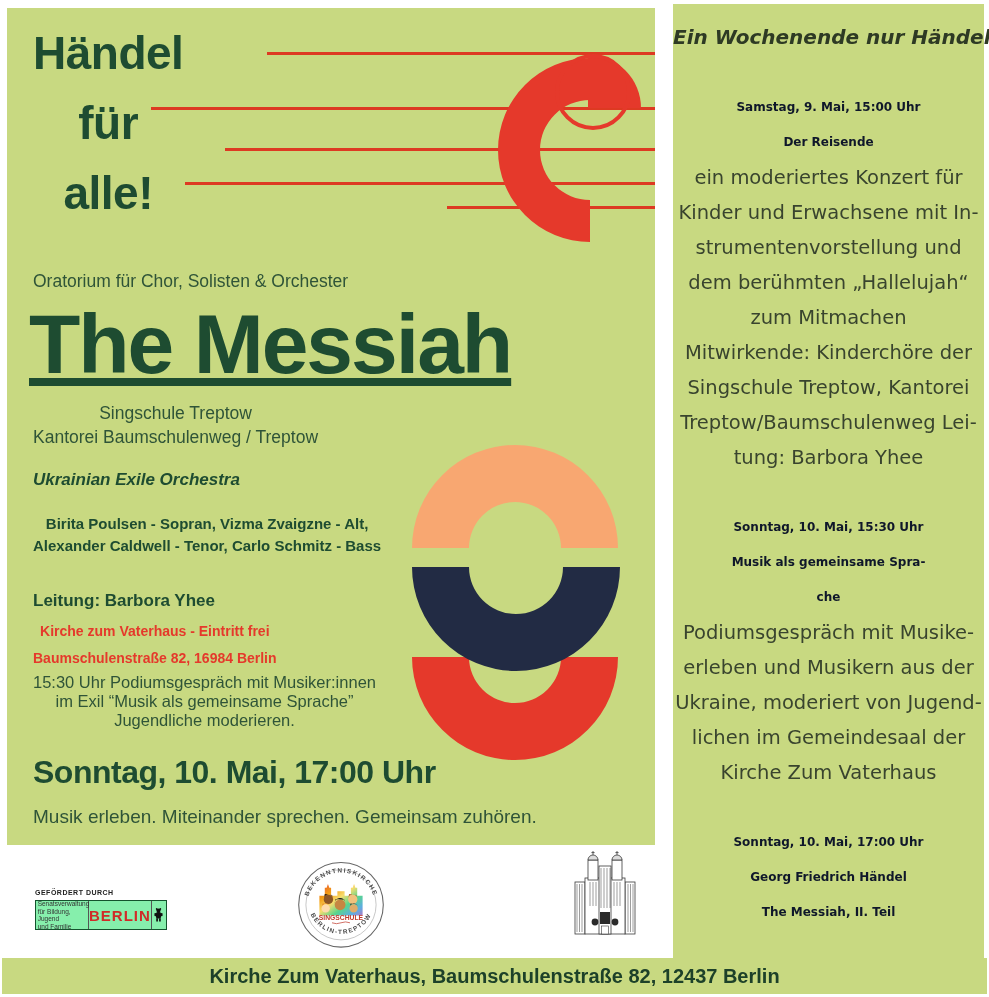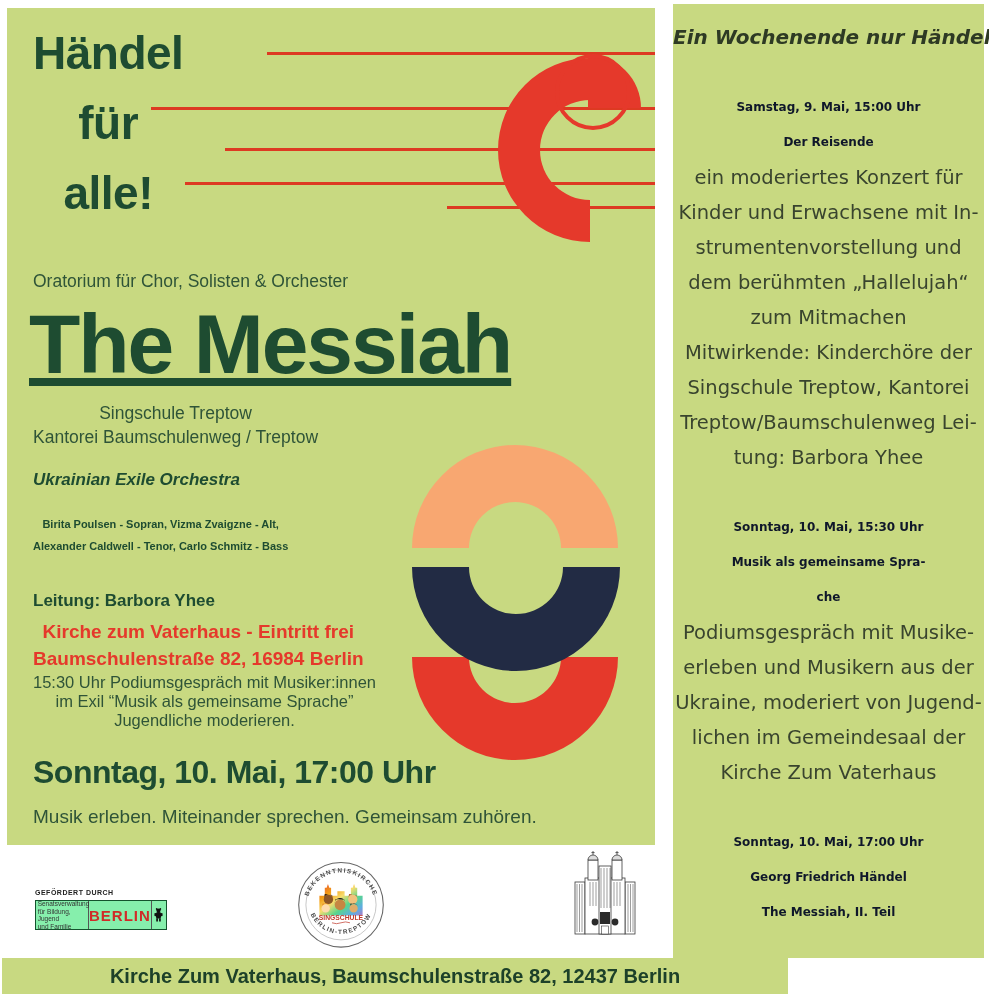--- a/index.html
+++ b/index.html
@@ -10,23 +10,23 @@
           background:var(--bg_green,#c8d981);text-align:center;}
   .poster-art{position:absolute;left:0;top:0;width:648px;height:837px;}
   .p-abs{position:absolute;white-space:nowrap;}
   .headline{left:26px;top:10px;font-size:46px;font-weight:700;line-height:70px;
             color:var(--ink_green,#1e4c31);letter-spacing:-0.5px;}
   .subtitle{left:26px;top:263px;font-size:17.5px;color:var(--soft_green,#2f5438);}
   .big-title{left:22px;top:288px;font-size:84px;font-weight:800;letter-spacing:-2px;
              color:var(--ink_green,#1e4c31);text-decoration:underline;}
   .ensembles{left:26px;top:394px;font-size:17.5px;line-height:23.5px;color:var(--soft_green,#2f5438);}
   .orchestra{left:26px;top:462px;font-size:17px;font-weight:700;color:var(--ink_green,#1e4c31);font-style:italic;}
-  .soloists{left:26px;top:505px;font-size:11px;font-weight:700;line-height:22px;color:var(--ink_green,#1e4c31);}
+  .soloists{left:26px;top:505px;font-size:15px;font-weight:700;line-height:22px;color:var(--ink_green,#1e4c31);}
   .leitung{left:26px;top:583px;font-size:17px;font-weight:700;color:var(--ink_green,#1e4c31);}
-  .venue{left:26px;top:610px;font-size:19px;font-weight:700;line-height:27px;color:var(--accent_red,#e5392b);}
+  .venue{left:26px;top:610px;font-size:14px;font-weight:700;line-height:27px;color:var(--accent_red,#e5392b);}
   .talk{left:26px;top:665px;font-size:16.5px;line-height:19px;color:var(--soft_green,#2f5438);}
   .date-line{left:26px;top:746px;font-size:32px;font-weight:800;letter-spacing:-0.5px;
              color:var(--ink_green,#1e4c31);}
   .tagline{left:26px;top:798px;font-size:19px;color:var(--soft_green,#2f5438);}
   
   .sidebar{position:absolute;left:673px;top:4px;width:311px;height:954px;
            background:var(--bg_green,#c8d981);text-align:center;padding-top:16px;
            box-sizing:border-box;font-family:"DejaVu Sans","Liberation Sans",sans-serif;}
   .s-line{font-size:19.5px;line-height:35px;color:var(--sidebar_ink,#39442e);white-space:nowrap;}
   .s-bold{font-weight:700;color:#0f172a;font-size:12px;}
@@ -38,21 +38,21 @@
   .funding-label{font-size:7px;font-weight:700;letter-spacing:0.5px;color:#222;margin-bottom:4px;}
   .funding-box{display:flex;border:1px solid #14532d;height:28px;background:#86efac;}
   .fb-cell{border-right:1px solid #555;display:flex;align-items:center;justify-content:center;}
   .fb-cell:last-child{border-right:none;}
   .senate{width:53px;font-size:6.5px;line-height:7.5px;color:#333;padding-left:3px;box-sizing:border-box;}
   .berlin{width:62px;font-size:15px;font-weight:700;letter-spacing:1px;color:var(--berlin_red,#d02b28);}
   .bear-cell{width:15px;}
   .badge{position:absolute;left:296px;top:12px;width:90px;height:92px;}
   .church{position:absolute;left:573px;top:5px;width:64px;height:90px;}
   
-  .footer-bar{position:absolute;left:2px;top:958px;width:786px;height:36px;
+  .footer-bar{position:absolute;left:2px;top:958px;width:985px;height:36px;
               background:var(--bg_green,#c8d981);display:flex;align-items:center;justify-content:center;}
   .footer-text{font-size:20px;font-weight:700;color:var(--footer_ink,#1d4129);white-space:nowrap;}
 </style>
 </head>
 <body>
 
 <div class="page">
 
   <div class="poster">
 

